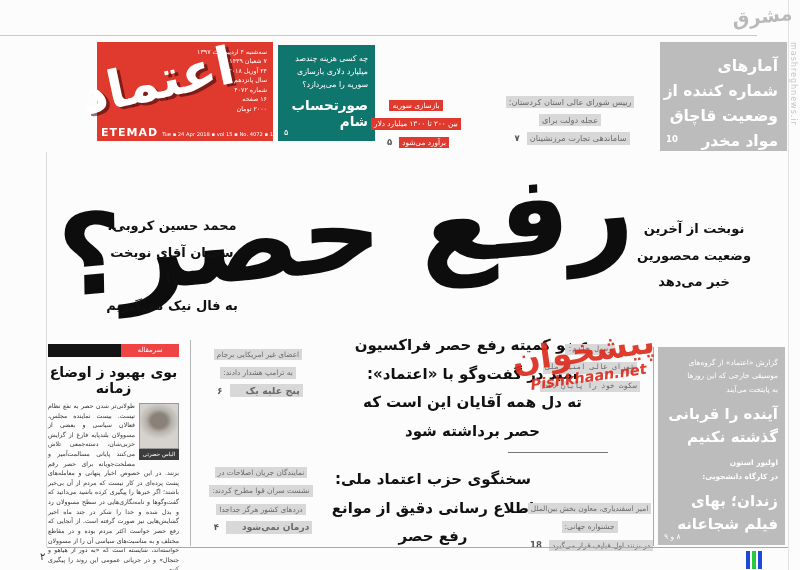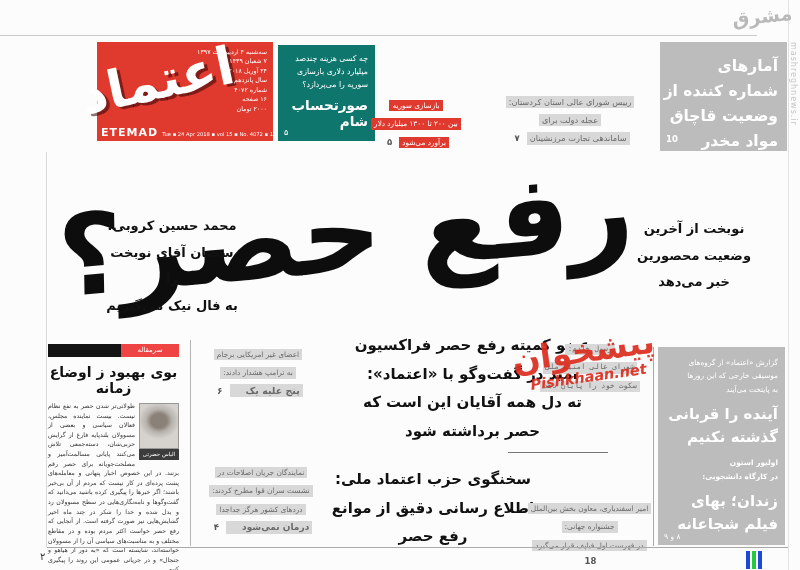--- a/index.html
+++ b/index.html
@@ -204,21 +204,21 @@
     <div class="sp"></div>
     <span class="hd">زندان؛ بهای</span>
     <span class="hd">فیلم شجاعانه</span>
     <span class="pg-w" style="font-size:7.5px;">۸ و ۹</span>
   </div>
 
   <div class="abs striprows" style="left:522px; top:498px; width:135px;">
     <div class="row"><span class="chip-gray sm">امیر اسفندیاری، معاون بخش بین‌الملل</span></div>
     <div class="row"><span class="chip-gray sm">جشنواره جهانی:</span></div>
     <div class="row">
-      <span class="chip-gray sm">در فهرست اول فیاپف قرار می‌گیرد</span>
+      <span class="chip-gray sm">در بزنند اول فیاپف قرار می‌گیرد</span>
       <span class="pg-dark">18</span>
     </div>
   </div>
 
   <div class="abs striprows" style="left:192px; top:344px; width:132px;">
     <div class="row"><span class="chip-gray sm">اعضای غیر امریکایی برجام</span></div>
     <div class="row"><span class="chip-gray sm">به ترامپ هشدار دادند:</span></div>
     <div class="row">
       <span class="chip-gray b" style="font-size:9.5px;">پنج علیه یک</span>
       <span class="pg-dark">۶</span>

